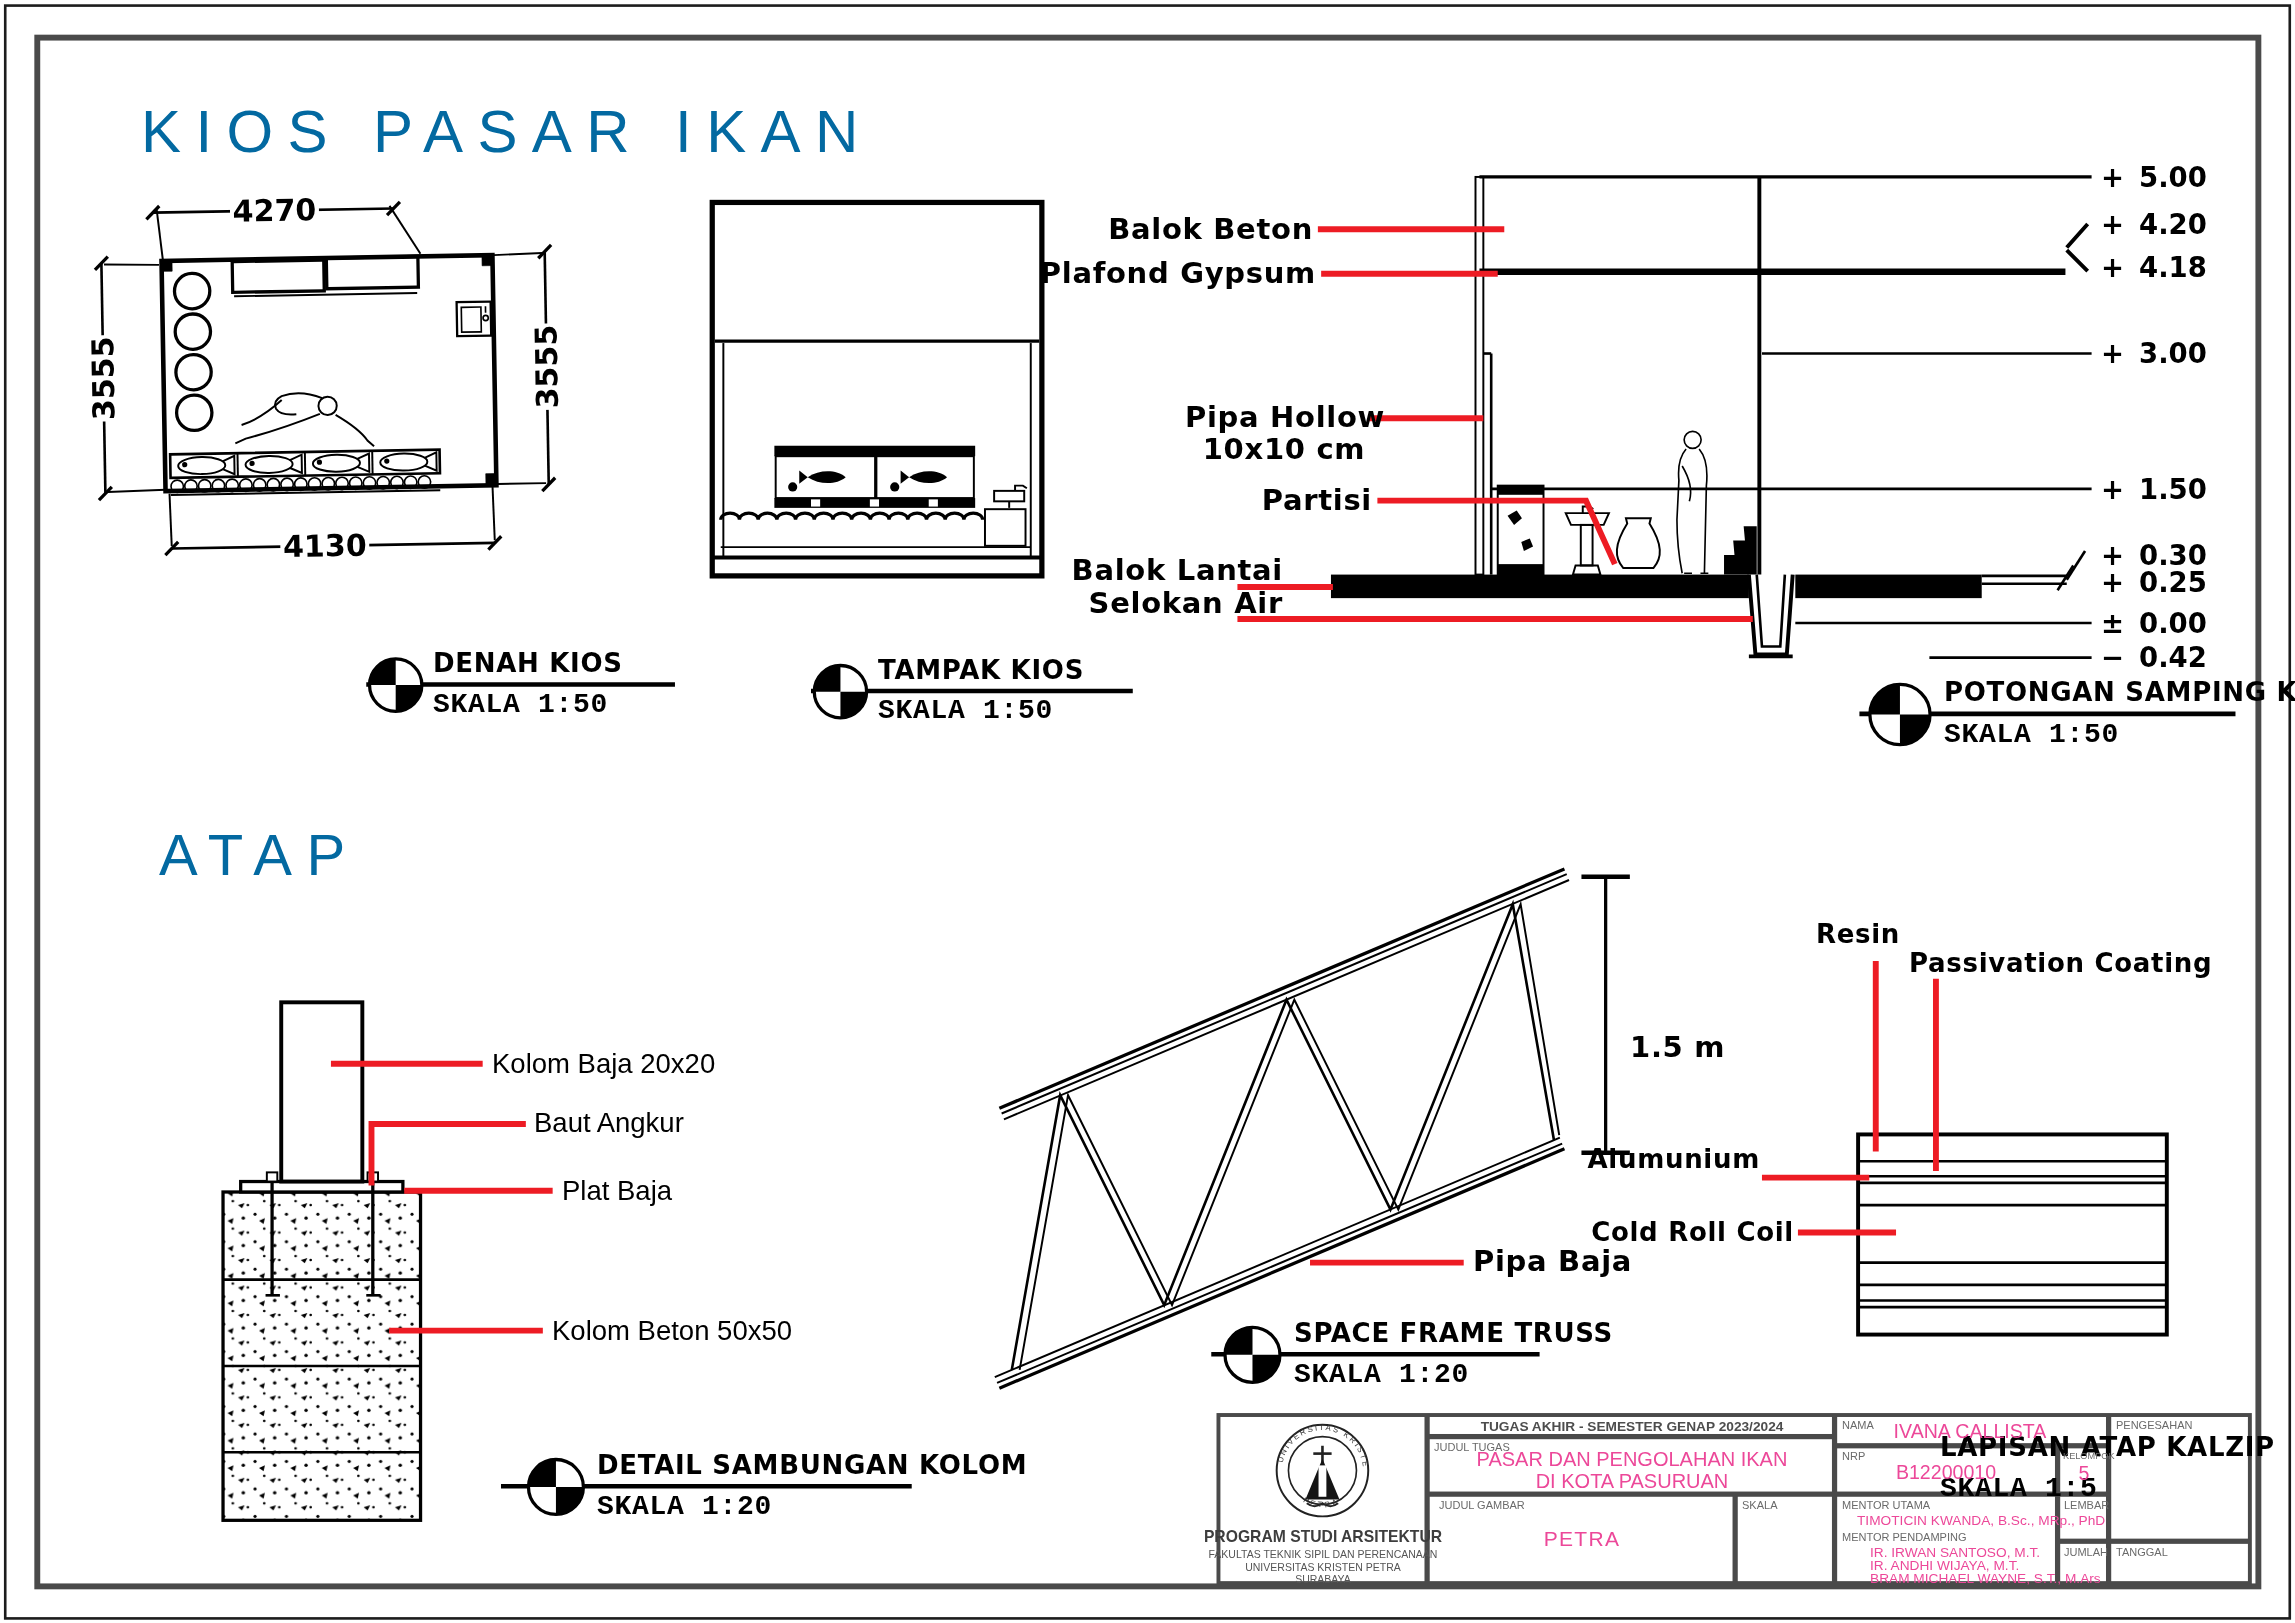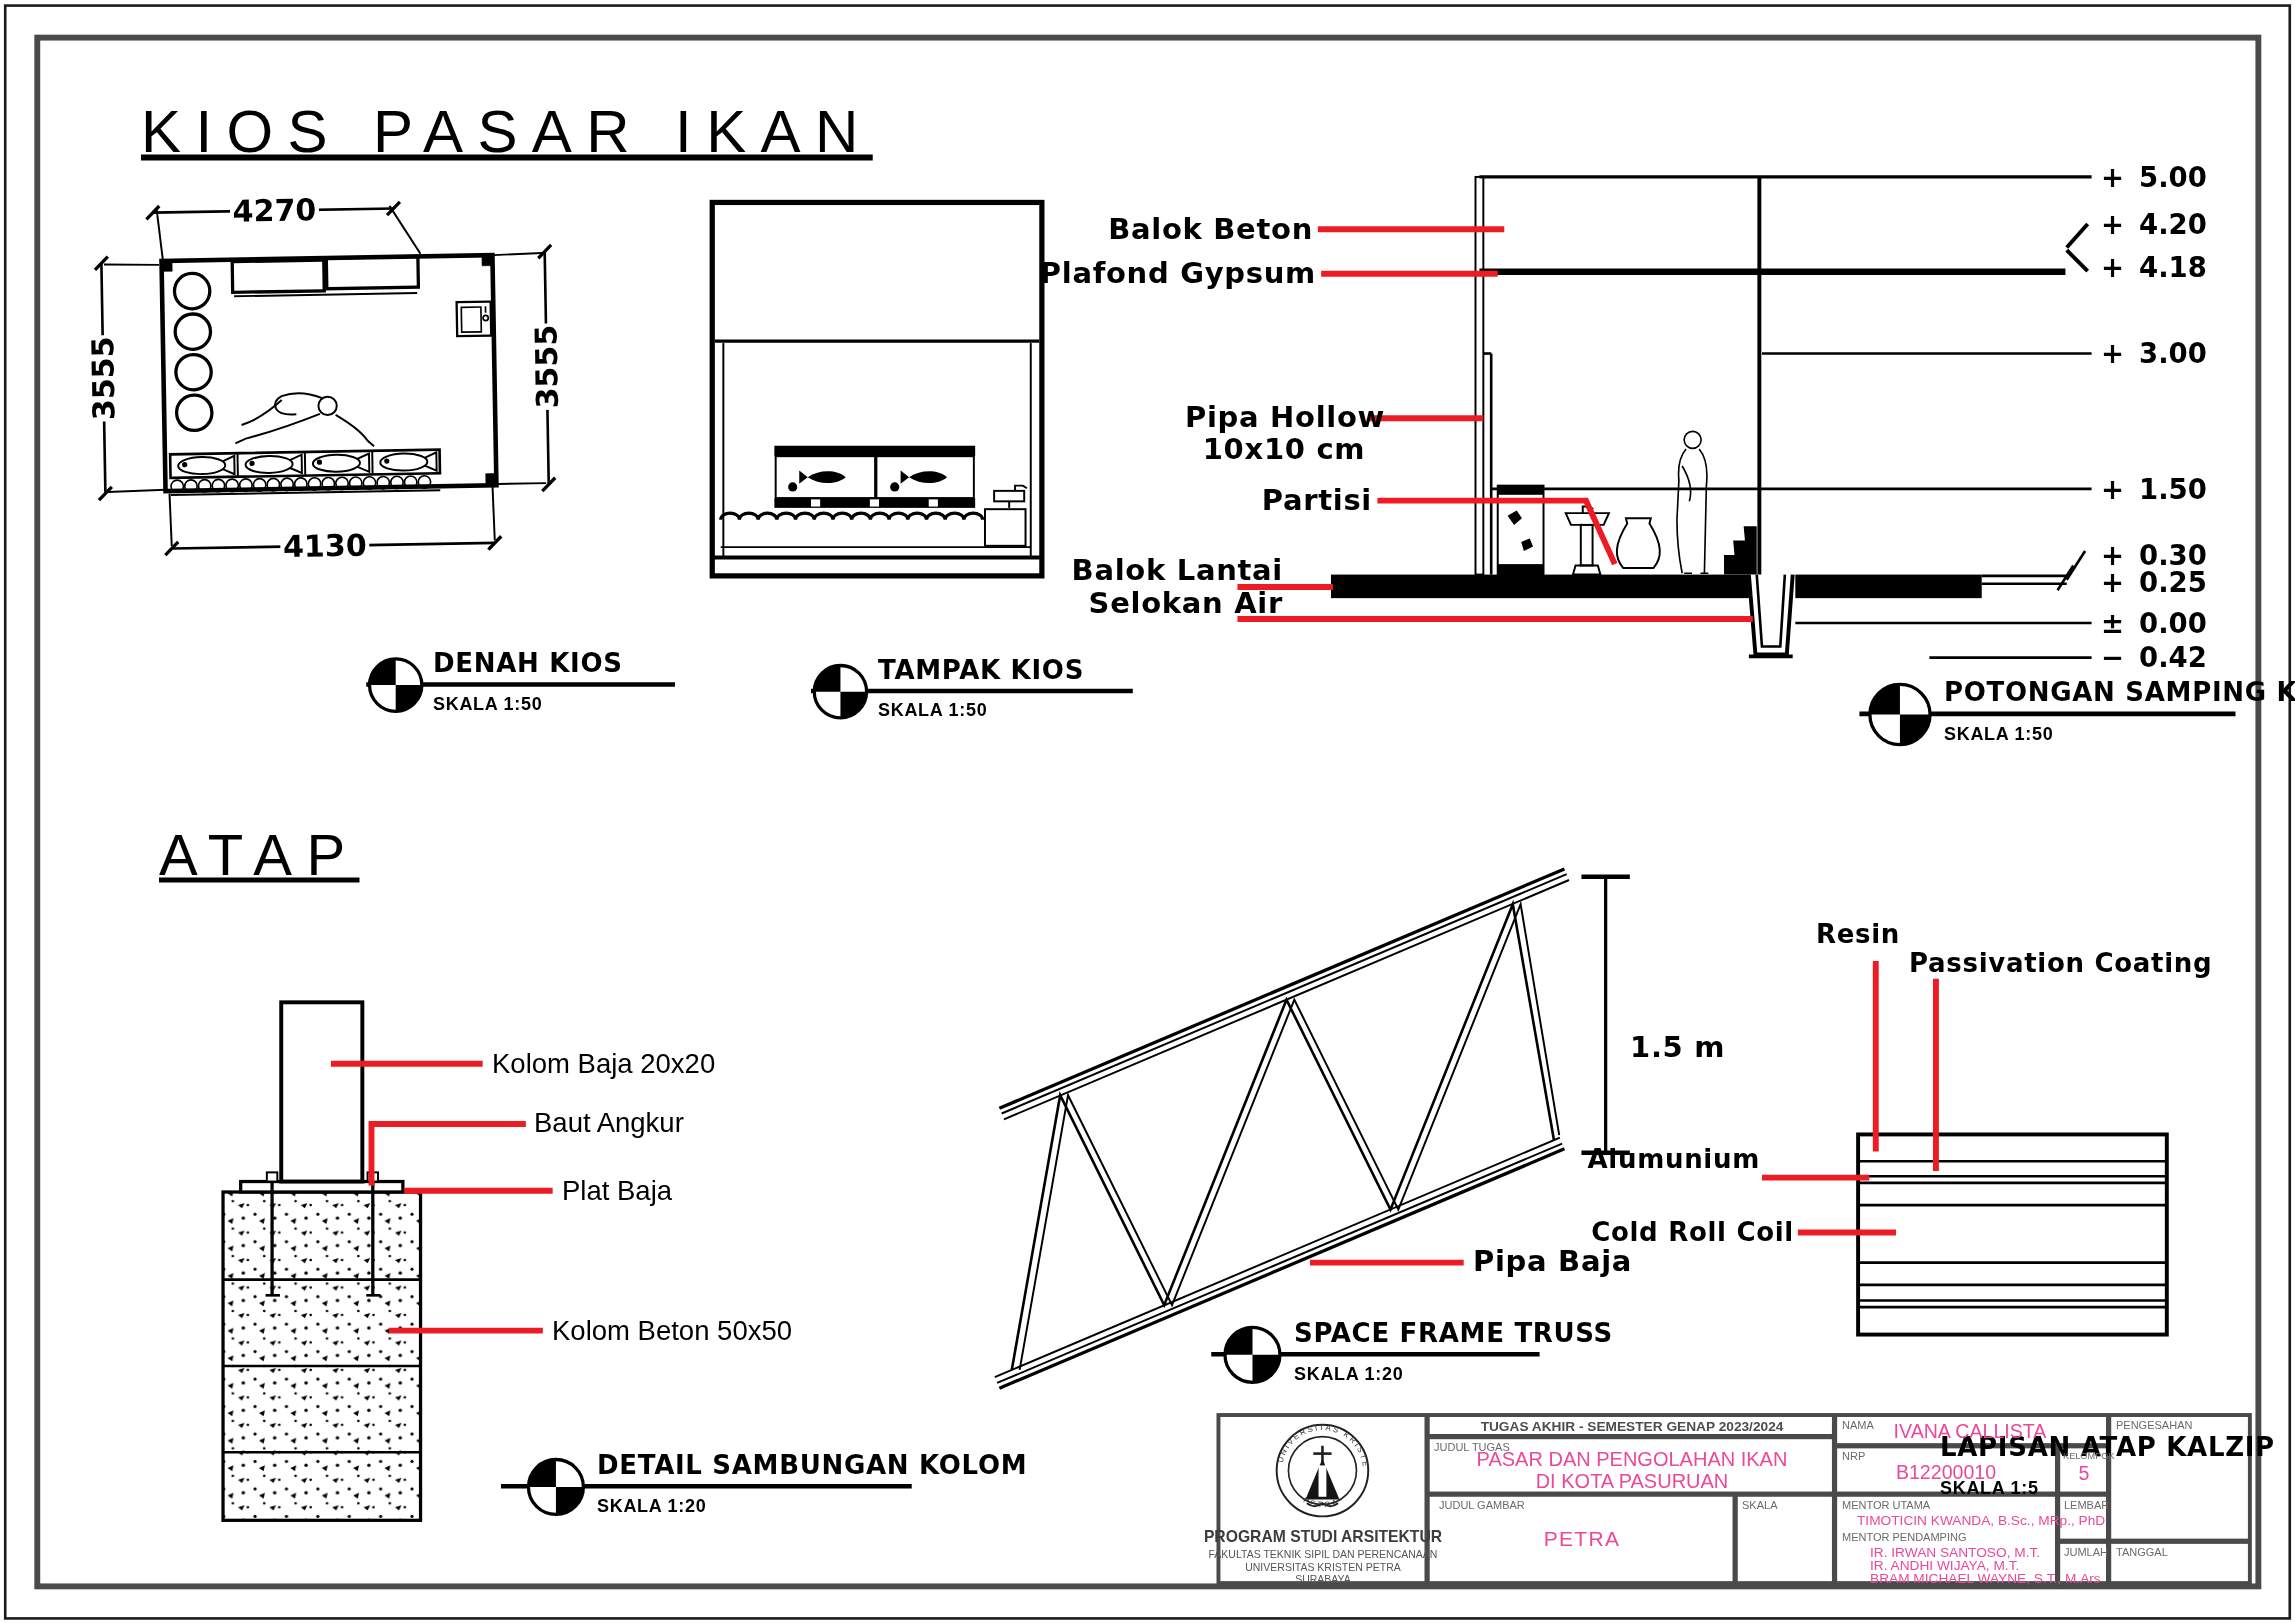--- a/index.html
+++ b/index.html
@@ -12,24 +12,24 @@
   .t.c{transform:translate(-50%,-50%);}
   
   .cad{font-family:"DejaVu Sans",sans-serif;font-weight:700;font-size:29px;letter-spacing:0.7px;}
   .cad40{font-size:26px;}
   .cad42{font-size:27.5px;}
   .lvl{position:absolute;transform:translate(0,-50%);font-family:"DejaVu Sans",sans-serif;
        font-weight:700;font-size:27.5px;}
   .lvl .sg{display:inline-block;width:38px;}
   
   .big{font-family:"Liberation Sans",sans-serif;font-weight:400;font-size:60px;
-       letter-spacing:14.4px;color:#000000;text-decoration:underline;}
+       letter-spacing:14.4px;color:#0369a1;}
   
   .mk{font-family:"DejaVu Sans",sans-serif;font-weight:700;font-size:26px;letter-spacing:0.7px;}
-  .mk2{font-family:Liberation Sans, sans-serif;font-weight:700;font-size:18px;letter-spacing:0.7px;text-align:center;}
+  .mk2{font-family:Liberation Mono, monospace;font-weight:700;font-size:28px;letter-spacing:0.7px;text-align:center;}
   
   .tb{font-family:"Liberation Sans",sans-serif;color:#ec4899;}
   .tb.lab{font-size:11px;color:#6a6a6a;}
   .tb.lab14{font-size:9.2px;color:#6a6a6a;}
   .tb.big31{font-size:20px;}
   .tb.big30{font-size:19.6px;}
   .tb.big32{font-size:21px;letter-spacing:1.3px;}
   .tb.hdr{font-size:13.7px;font-weight:700;color:#4d4d4d;}
   .tb.men{font-size:13.7px;}
   .tb.prog{font-size:15.7px;font-weight:700;color:#3d3d3d;}

